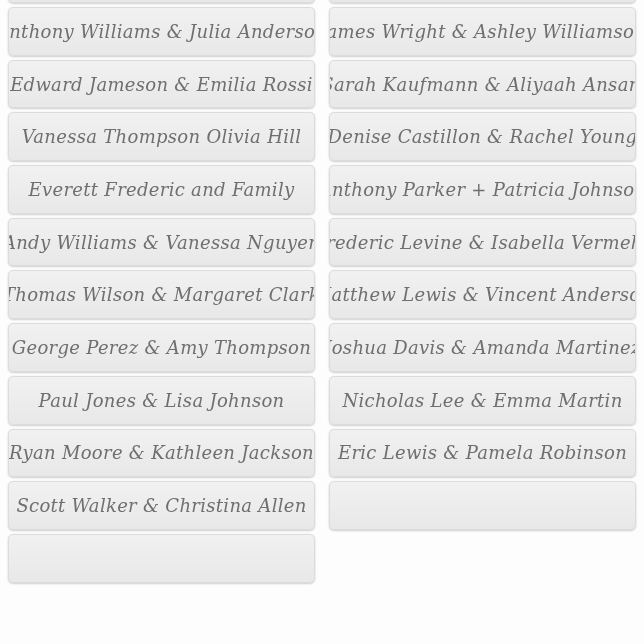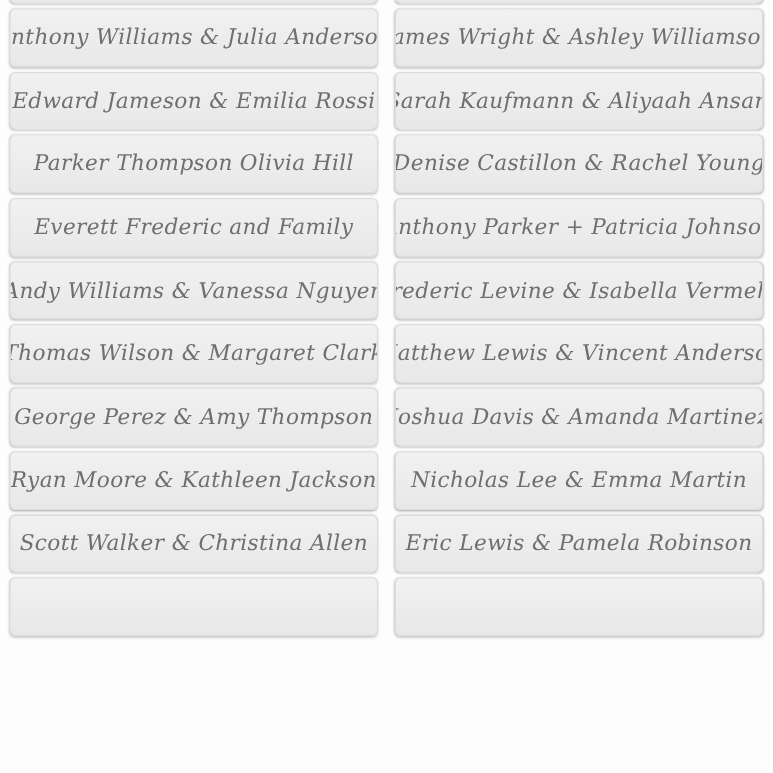--- a/index.html
+++ b/index.html
@@ -60,21 +60,21 @@
       <div class="card">
         <span class="label-text">James Wright &amp; Ashley Williamson</span>
       </div>
       <div class="card">
         <span class="label-text">Edward Jameson &amp; Emilia Rossi</span>
       </div>
       <div class="card">
         <span class="label-text">Sarah Kaufmann &amp; Aliyaah Ansari</span>
       </div>
       <div class="card">
-        <span class="label-text">Parker Thompson Olivia Hill</span>
+        <span class="label-text">Vanessa Thompson Olivia Hill</span>
       </div>
       <div class="card">
         <span class="label-text">Denise Castillon &amp; Rachel Young</span>
       </div>
       <div class="card">
         <span class="label-text">Everett Frederic and Family</span>
       </div>
       <div class="card">
         <span class="label-text">Anthony Parker + Patricia Johnson</span>
       </div>
@@ -90,27 +90,30 @@
       <div class="card">
         <span class="label-text">Matthew Lewis &amp; Vincent Anderson</span>
       </div>
       <div class="card">
         <span class="label-text">George Perez &amp; Amy Thompson</span>
       </div>
       <div class="card">
         <span class="label-text">Joshua Davis &amp; Amanda Martinez</span>
       </div>
       <div class="card">
-        <span class="label-text">Ryan Moore &amp; Kathleen Jackson</span>
+        <span class="label-text">Paul Jones &amp; Lisa Johnson</span>
       </div>
       <div class="card">
         <span class="label-text">Nicholas Lee &amp; Emma Martin</span>
       </div>
       <div class="card">
-        <span class="label-text">Scott Walker &amp; Christina Allen</span>
+        <span class="label-text">Ryan Moore &amp; Kathleen Jackson</span>
       </div>
       <div class="card">
         <span class="label-text">Eric Lewis &amp; Pamela Robinson</span>
+      </div>
+      <div class="card">
+        <span class="label-text">Scott Walker &amp; Christina Allen</span>
       </div>
       <div class="card"></div>
       <div class="card"></div>
     </div>
 </div>
 
 </body></html>

